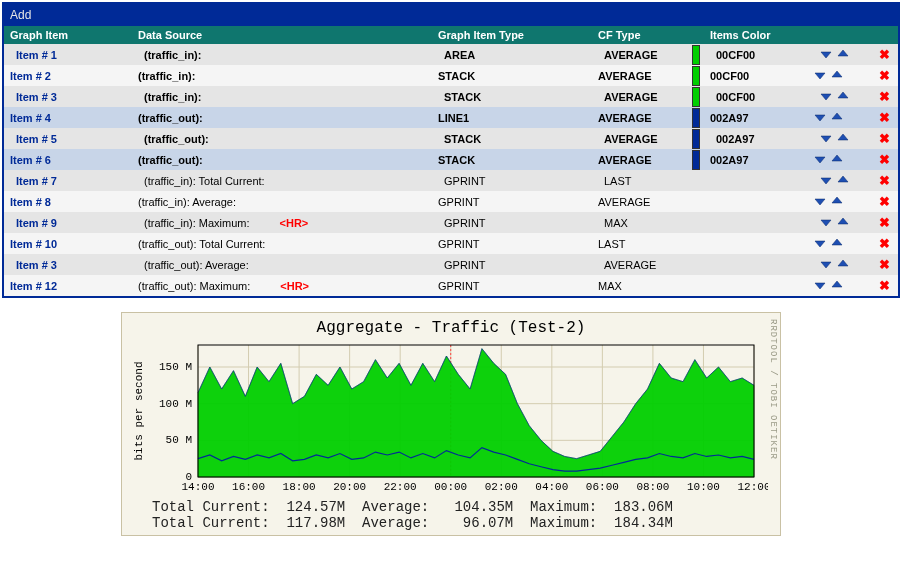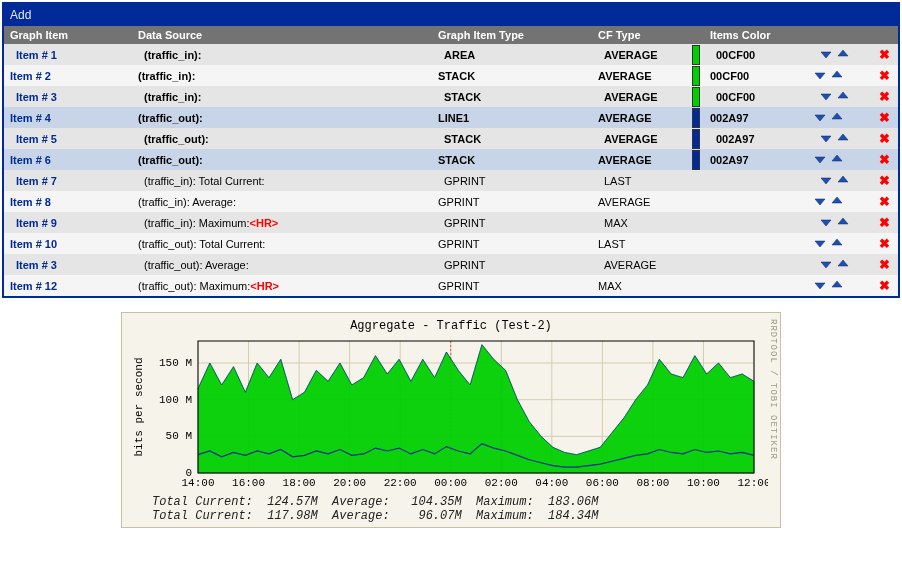--- a/index.html
+++ b/index.html
@@ -27,38 +27,38 @@
   }
   .panel-header .title-sub {
     font-weight: bold;
   }
   .add-link { color:#e5e5e5; cursor:pointer; font-weight:normal; }
   table.items {
     width: 100%;
     border-collapse: collapse;
   }
   table.items th {
-    background: #737373;
+    background: #0f766e;
     color: #fff;
     text-align: left;
     font-weight: bold;
     padding: 3px 6px;
     font-size: 11px;
   }
   table.items td {
     padding: 3px 6px;
     vertical-align: middle;
     font-size: 11px;
   }
   tr.row-even td { background: #e5e5e5; padding-left: 12px; }
   tr.row-odd  td { background: #f5f5f5; }
   tr.row-blue td { background: #c8d5e8; }
   .item-link { color:#002a97; font-weight:bold; cursor:pointer; }
   .ds-bold { font-weight: bold; }
-  .hr-tag { color: #ff0000; font-weight: bold; }
+  .hr-tag { color: #ff0000; font-weight: bold; margin-left: 30px; }
   .arrow-down, .arrow-up {
     display:inline-block;
     cursor:pointer;
     margin: 0 1px;
   }
   .arrow-down svg, .arrow-up svg { display:block; }
   .delete-x {
     color:#ff0000;
     font-weight:bold;
     cursor:pointer;
@@ -76,31 +76,30 @@
     margin: 14px auto 0 auto;
     width: 660px;
     border: 1px solid #c9c1a4;
     background: #f6f4ea;
     padding: 6px 6px 4px 6px;
     position: relative;
   }
   .chart-title {
     text-align:center;
     font-family: "Courier New", monospace;
-    font-size: 12px;
+    font-size: 16px;
     margin-bottom: 2px;
   }
   .chart-svg { display:block; }
   .chart-legend {
     font-family: "Courier New", monospace;
-    font-size: 12px;
+    font-size: 14px;
     white-space: pre;
     padding: 2px 4px 0 24px;
     color:#222;
-    font-style:italic;
   }
   .rrdtool-credit {
     position:absolute;
     right:2px; top:6px;
     writing-mode: vertical-rl;
     font-family: "Courier New", monospace;
     font-size:9px;
     color:#9b9b88;
     letter-spacing:1px;
   }

